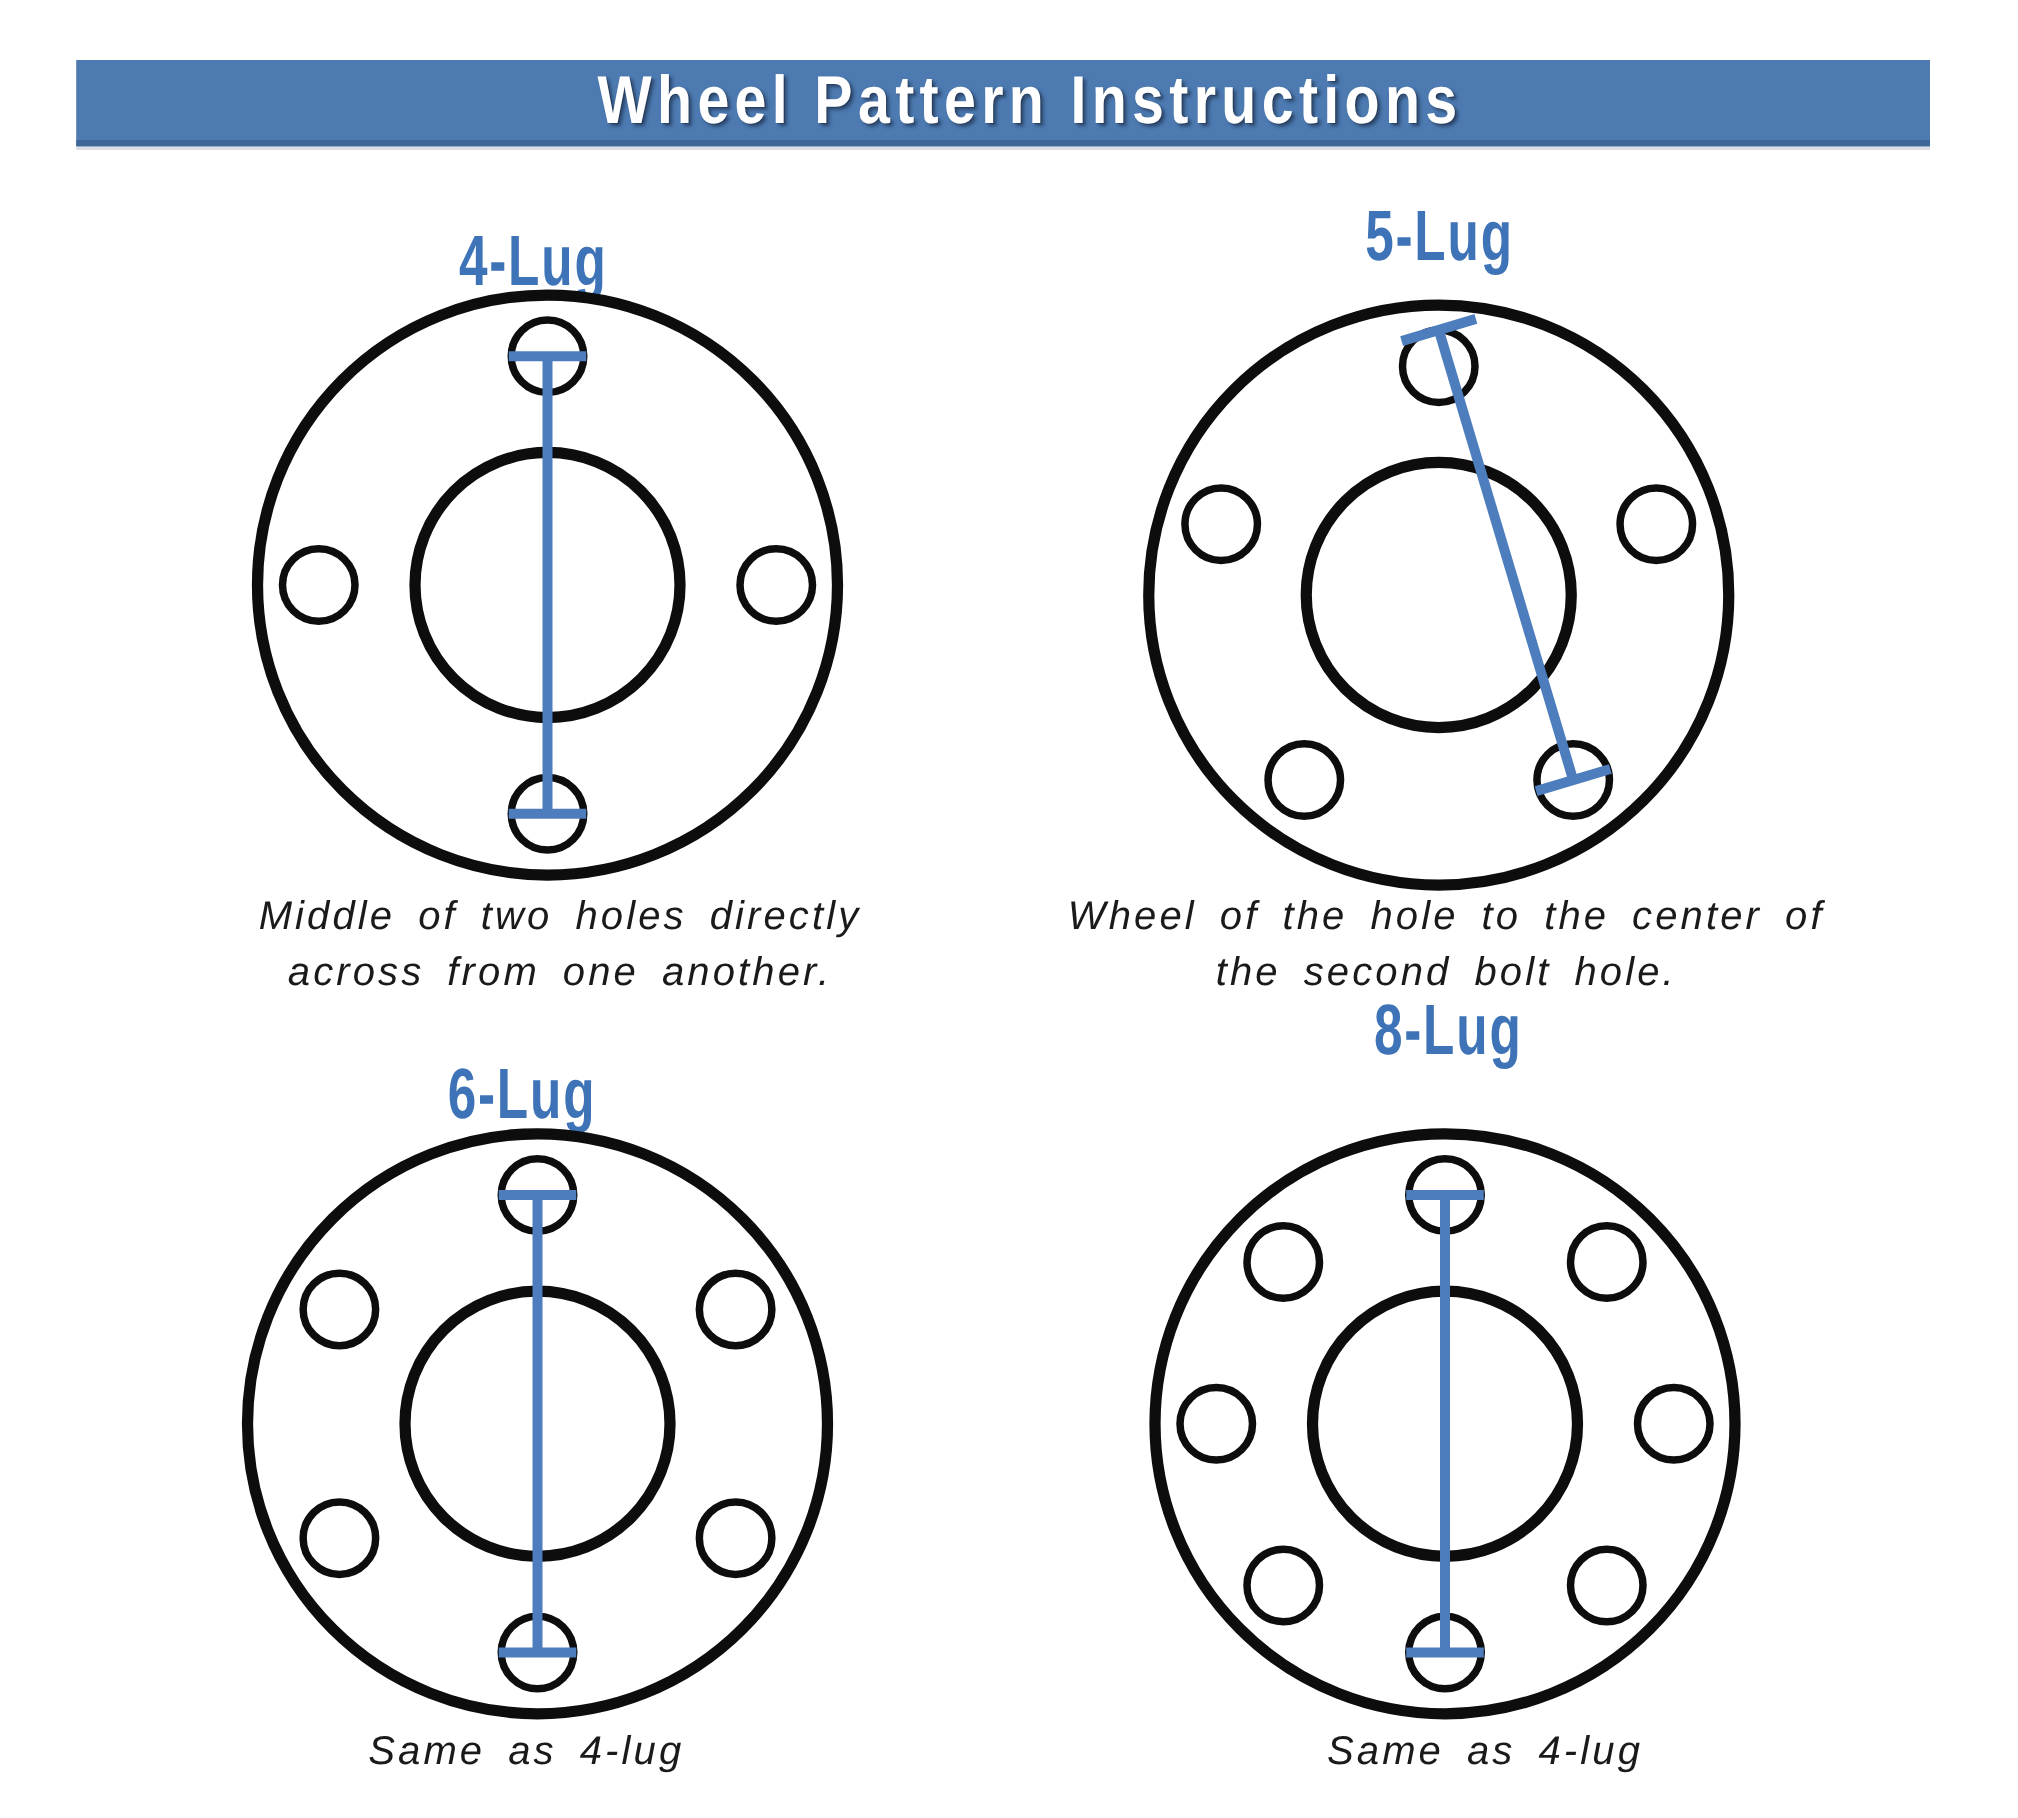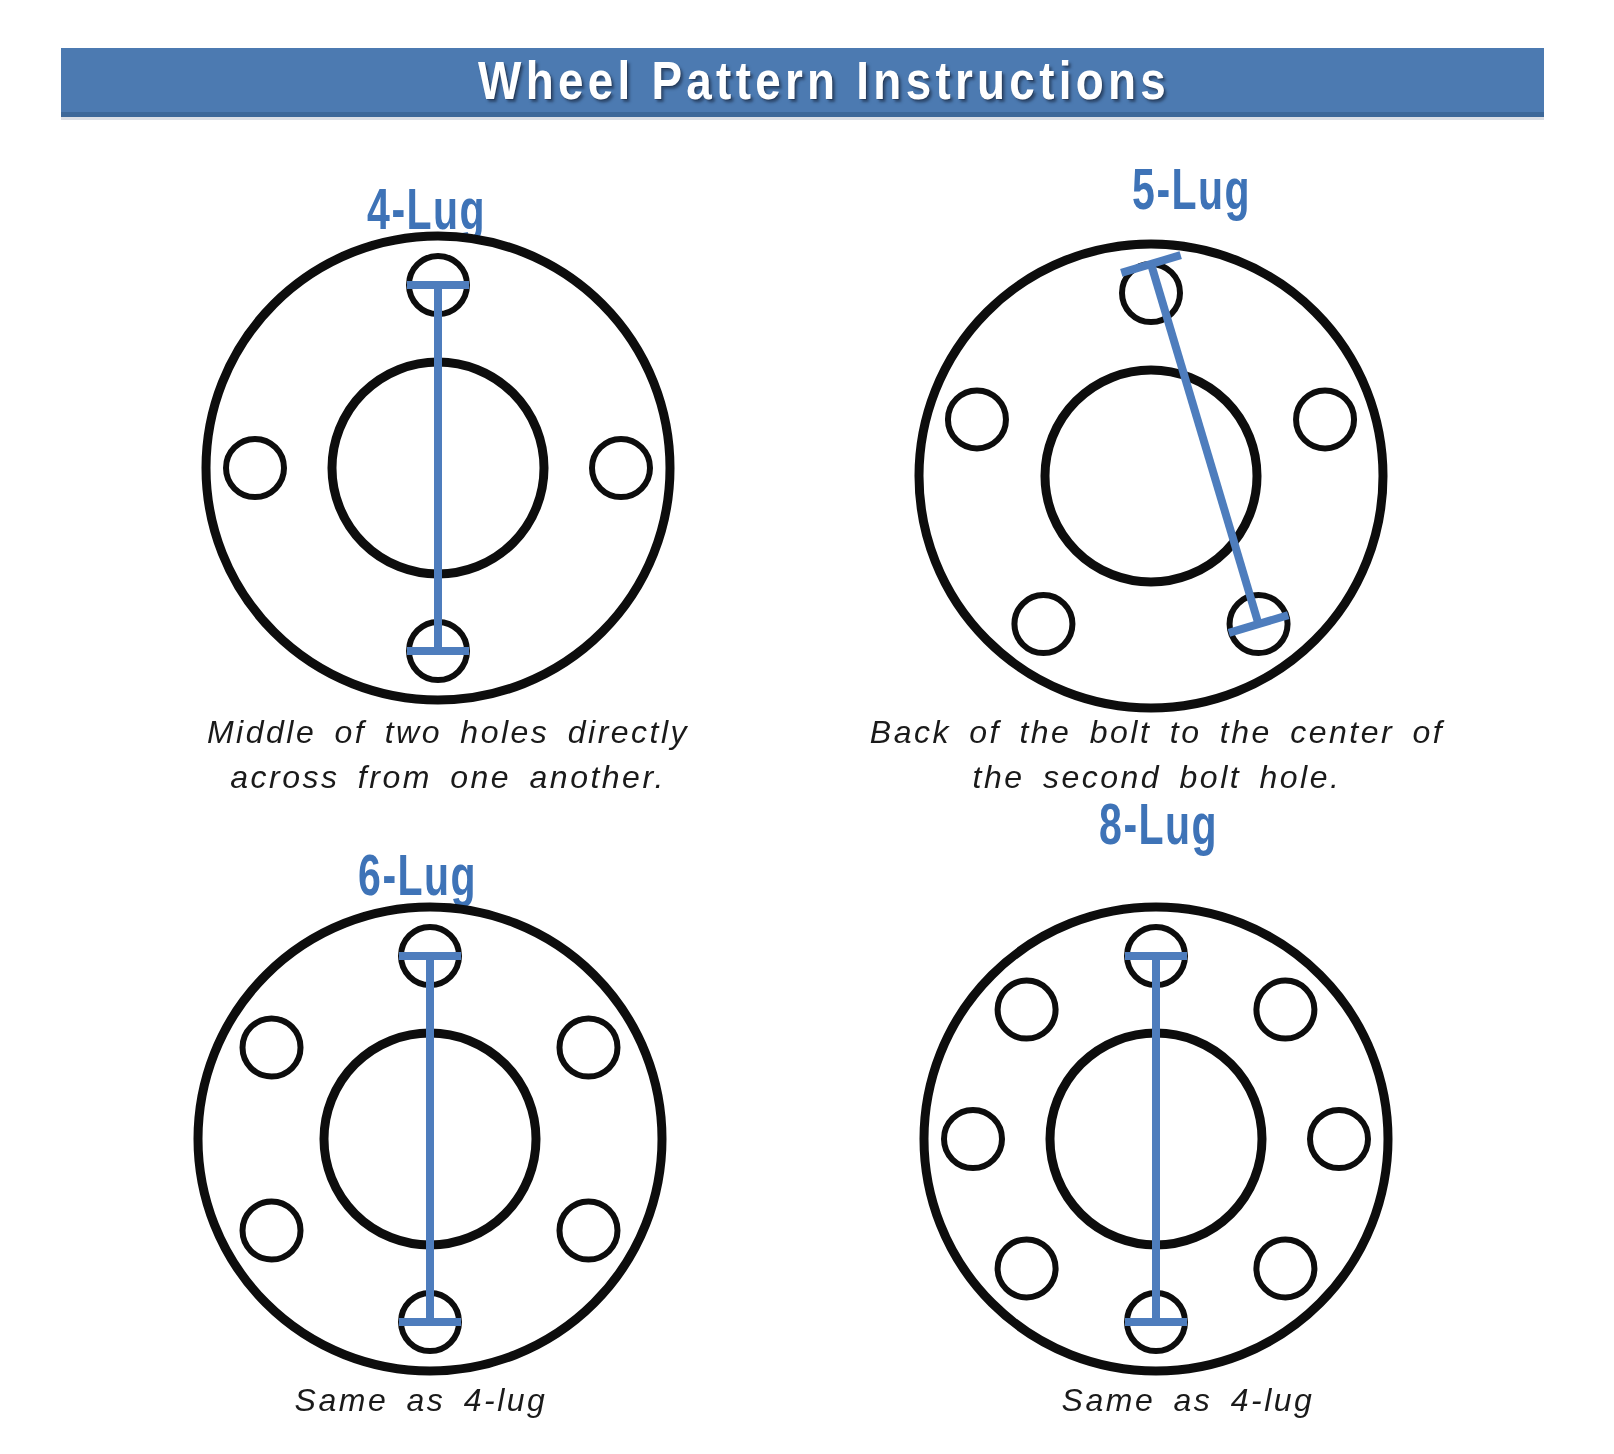--- a/index.html
+++ b/index.html
@@ -31,21 +31,21 @@
   .lug-label{
     position:absolute;width:400px;text-align:center;
     font-size:57px;font-weight:700;line-height:1;
     white-space:nowrap;
   }
   .lug-label .squeeze{
     display:inline-block;transform:scaleX(.72);transform-origin:center center;
     letter-spacing:2px;
   }
   .lug-label-4{left:227px;top:181px;}
-  .lug-label-5{left:992px;top:161px;}
+  .lug-label-5{left:952px;top:161px;}
   .lug-label-6{left:218px;top:847px;}
   .lug-label-8{left:959px;top:796px;}
   
   .wheel{position:absolute;width:500px;height:500px;}
   .wheel svg{display:block;width:100%;height:100%;}
   .wheel-4{left:188px;top:218px;}
   .wheel-5{left:901px;top:226px;}
   .wheel-6{left:180px;top:889px;}
   .wheel-8{left:906px;top:889px;}
   
@@ -141,21 +141,21 @@
         <line x1="281" y1="67" x2="219" y2="67" stroke="#4e7dbd" stroke-width="8"></line>
         <line x1="281" y1="433" x2="219" y2="433" stroke="#4e7dbd" stroke-width="8"></line>
       </svg>
     </div>
 
   <div class="caption caption-1">
     <div>Middle of two holes directly</div>
     <div>across from one another.</div>
   </div>
   <div class="caption caption-2">
-    <div>Back of the bolt to the center of</div>
+    <div>Wheel of the hole to the center of</div>
     <div>the second bolt hole.</div>
   </div>
   <div class="caption caption-3">
     <div>Same as 4-lug</div>
   </div>
   <div class="caption caption-4">
     <div>Same as 4-lug</div>
   </div>
 
 </div>

